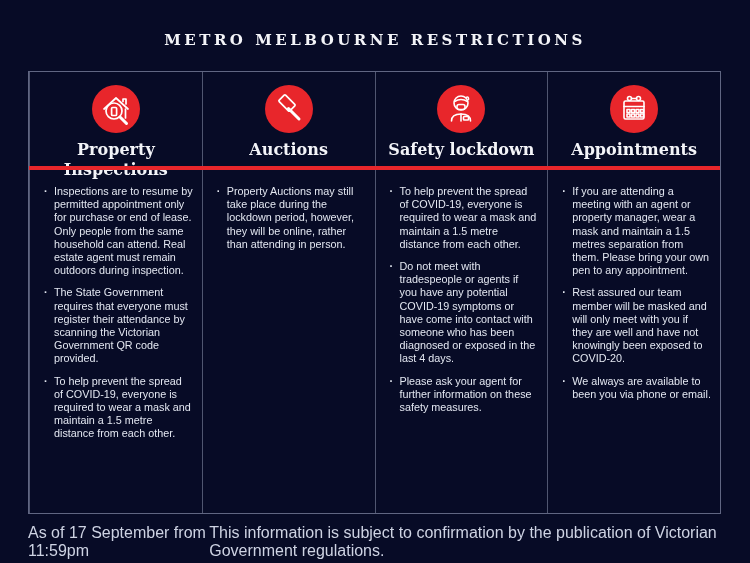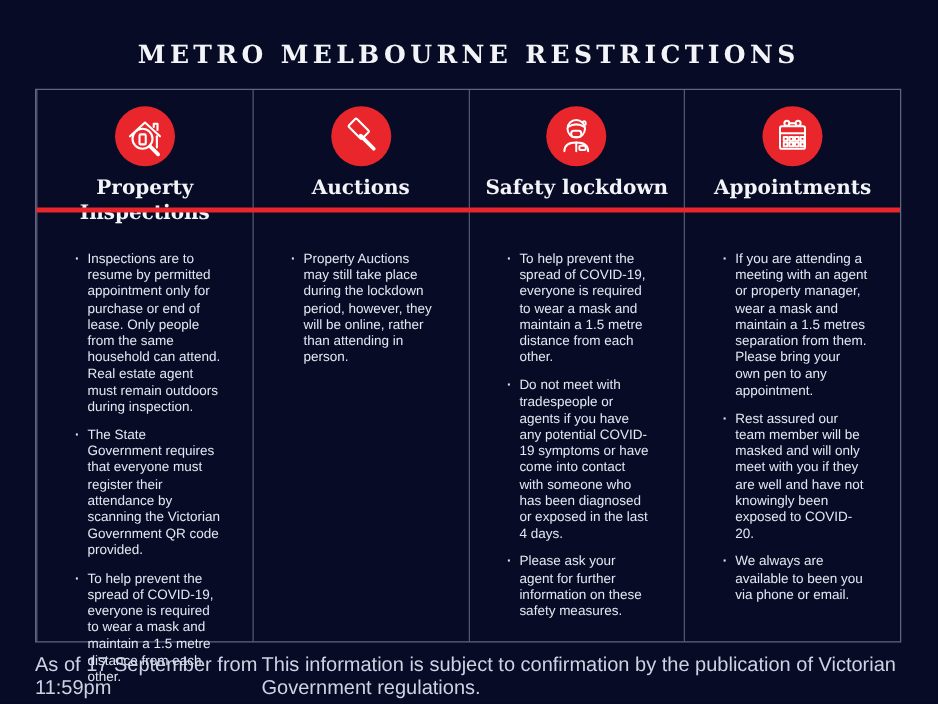--- a/index.html
+++ b/index.html
@@ -3,21 +3,21 @@
 <meta charset="utf-8">
 <style>
   html,body{margin:0;padding:0;background:#060a24;}
   .page{
     position:relative;width:750px;height:563px;background:#070b26;
     font-family:"Liberation Sans",sans-serif;overflow:hidden;
   }
   .page-title{
     position:absolute;top:31px;left:0;width:100%;text-align:center;
     font-family:"DejaVu Serif","Liberation Serif",serif;
-    font-size:20px;font-weight:700;letter-spacing:3.5px;color:#f3f4f8;
+    font-size:15px;font-weight:700;letter-spacing:3.5px;color:#f3f4f8;
   }
   .table{
     position:absolute;left:28px;top:71px;width:693px;height:443px;
     border:1px solid rgba(170,178,205,0.55);
     display:flex;box-sizing:border-box;
   }
   .col{
     flex:1 1 0;min-width:0;box-sizing:border-box;
     border-left:1px solid rgba(170,178,205,0.45);
     display:flex;flex-direction:column;align-items:center;
@@ -35,21 +35,21 @@
     line-height:20px;
   }
   .red-line{
     position:absolute;left:0;top:94px;width:100%;height:4px;z-index:2;
   }
   .body-area{
     position:absolute;top:104px;bottom:0;left:0;right:0;
     padding:9px 9px 0 13px;box-sizing:border-box;
   }
   .col{position:relative;}
-  .bullets{list-style:none;margin:16px;padding:0;}
+  .bullets{list-style:none;margin:0;padding:0;}
   .bullets li{
     position:relative;padding-left:11px;margin-bottom:9px;
     font-size:10.8px;line-height:13.2px;color:#e3e7f1;
   }
   .bullets li::before{
     content:"\00B7";position:absolute;left:1px;top:0;
     font-weight:700;color:#e3e7f1;
   }
   .footer{
     position:absolute;left:28px;right:29px;top:524px;

